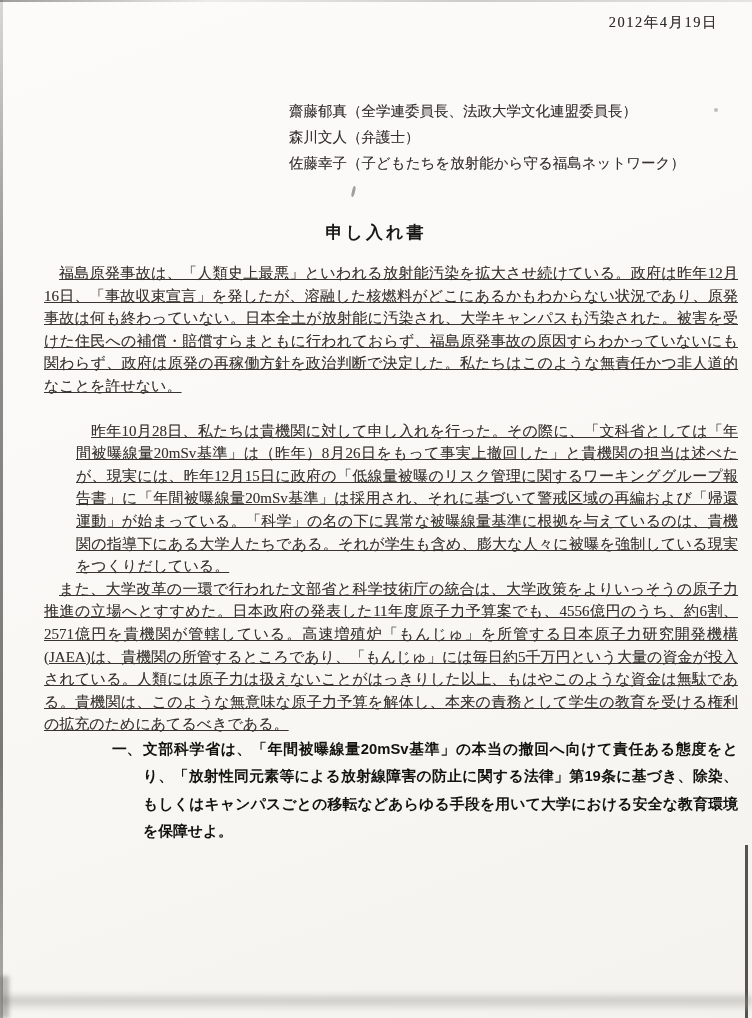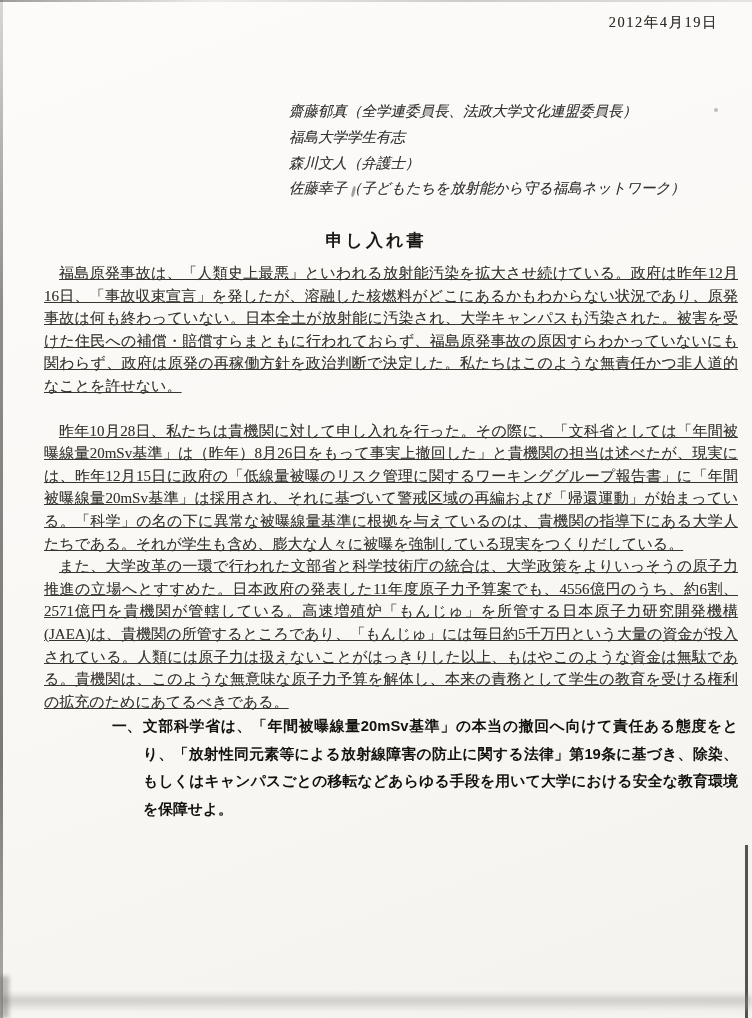--- a/index.html
+++ b/index.html
@@ -24,28 +24,28 @@
   .speck-1{position:absolute;left:352px;top:186px;width:3px;height:11px;border-radius:45%;
     background:rgba(72,69,64,.5);transform:rotate(14deg);}
   .speck-2{position:absolute;left:714px;top:108px;width:4px;height:4px;border-radius:50%;background:rgba(95,92,87,.38);}
   
   .date{position:absolute;top:13px;right:34px;font-size:14.5px;letter-spacing:1.5px;color:#2e2b28;
     text-shadow:0 0 .6px rgba(80,72,64,.5);}
   .recipient{position:absolute;top:48px;left:42px;font-size:15px;line-height:26px;
     text-shadow:0 0 .6px rgba(80,72,64,.5);}
   .recipient .addressee{padding-left:13px;letter-spacing:1px;}
   .senders{position:absolute;top:99px;left:289px;font-size:14.5px;line-height:25.8px;
-    text-shadow:0 0 .6px rgba(80,72,64,.5);font-style:italic;}
-  .title{position:absolute;top:221px;left:0;right:0;margin:8px;text-align:center;
+    text-shadow:0 0 .6px rgba(80,72,64,.5);}
+  .title{position:absolute;top:221px;left:0;right:0;margin:0;text-align:center;
     font-family:"Liberation Sans", sans-serif;font-weight:700;font-size:17px;
     letter-spacing:3px;color:#1b1916;}
   .body{position:absolute;top:262px;left:44px;width:694px;font-size:15px;line-height:22.6px;
     text-align:justify;color:#38342f;text-shadow:0 0 .6px rgba(80,72,64,.45);}
   .para{margin:0;text-indent:1em;text-decoration:underline;}
-  .gap-before{margin-top:22px;}
+  .gap-before{margin-top:22px;margin-left:32px;}
   .closing{margin:22px 0 3px;text-indent:1.6em;}
   .demands{margin-left:68px;font-family:"Liberation Sans", sans-serif;font-weight:700;
     font-size:14.8px;line-height:27.5px;color:#14120f;text-shadow:none;}
   .demand{display:flex;}
   .demand .marker{flex:0 0 31px;}
   .demand .demand-text{flex:1;text-align:justify;}
 </style>
 </head>
 <body>
 
@@ -53,21 +53,20 @@
 
   <div class="edge-top"></div>
   <div class="edge-left"></div>
   <div class="edge-right"></div>
 
   <div class="date">2012年4月19日</div>
 
 
   <div class="senders">
     <div class="sender">齋藤郁真（全学連委員長、法政大学文化連盟委員長）</div>
-    <div class="sender">福島大学学生有志</div>
     <div class="sender">森川文人（弁護士）</div>
     <div class="sender">佐藤幸子（子どもたちを放射能から守る福島ネットワーク）</div>
   </div>
 
   <h1 class="title">申し入れ書</h1>
 
   <div class="body">
     <p class="para">福島原発事故は、「人類史上最悪」といわれる放射能汚染を拡大させ続けている。政府は昨年12月16日、「事故収束宣言」を発したが、溶融した核燃料がどこにあるかもわからない状況であり、原発事故は何も終わっていない。日本全土が放射能に汚染され、大学キャンパスも汚染された。被害を受けた住民への補償・賠償すらまともに行われておらず、福島原発事故の原因すらわかっていないにも関わらず、政府は原発の再稼働方針を政治判断で決定した。私たちはこのような無責任かつ非人道的なことを許せない。</p>
     <p class="para gap-before">昨年10月28日、私たちは貴機関に対して申し入れを行った。その際に、「文科省としては「年間被曝線量20mSv基準」は（昨年）8月26日をもって事実上撤回した」と貴機関の担当は述べたが、現実には、昨年12月15日に政府の「低線量被曝のリスク管理に関するワーキンググループ報告書」に「年間被曝線量20mSv基準」は採用され、それに基づいて警戒区域の再編および「帰還運動」が始まっている。「科学」の名の下に異常な被曝線量基準に根拠を与えているのは、貴機関の指導下にある大学人たちである。それが学生も含め、膨大な人々に被曝を強制している現実をつくりだしている。</p>
     <p class="para">また、大学改革の一環で行われた文部省と科学技術庁の統合は、大学政策をよりいっそうの原子力推進の立場へとすすめた。日本政府の発表した11年度原子力予算案でも、4556億円のうち、約6割、2571億円を貴機関が管轄している。高速増殖炉「もんじゅ」を所管する日本原子力研究開発機構(JAEA)は、貴機関の所管するところであり、「もんじゅ」には毎日約5千万円という大量の資金が投入されている。人類には原子力は扱えないことがはっきりした以上、もはやこのような資金は無駄である。貴機関は、このような無意味な原子力予算を解体し、本来の責務として学生の教育を受ける権利の拡充のためにあてるべきである。</p>

